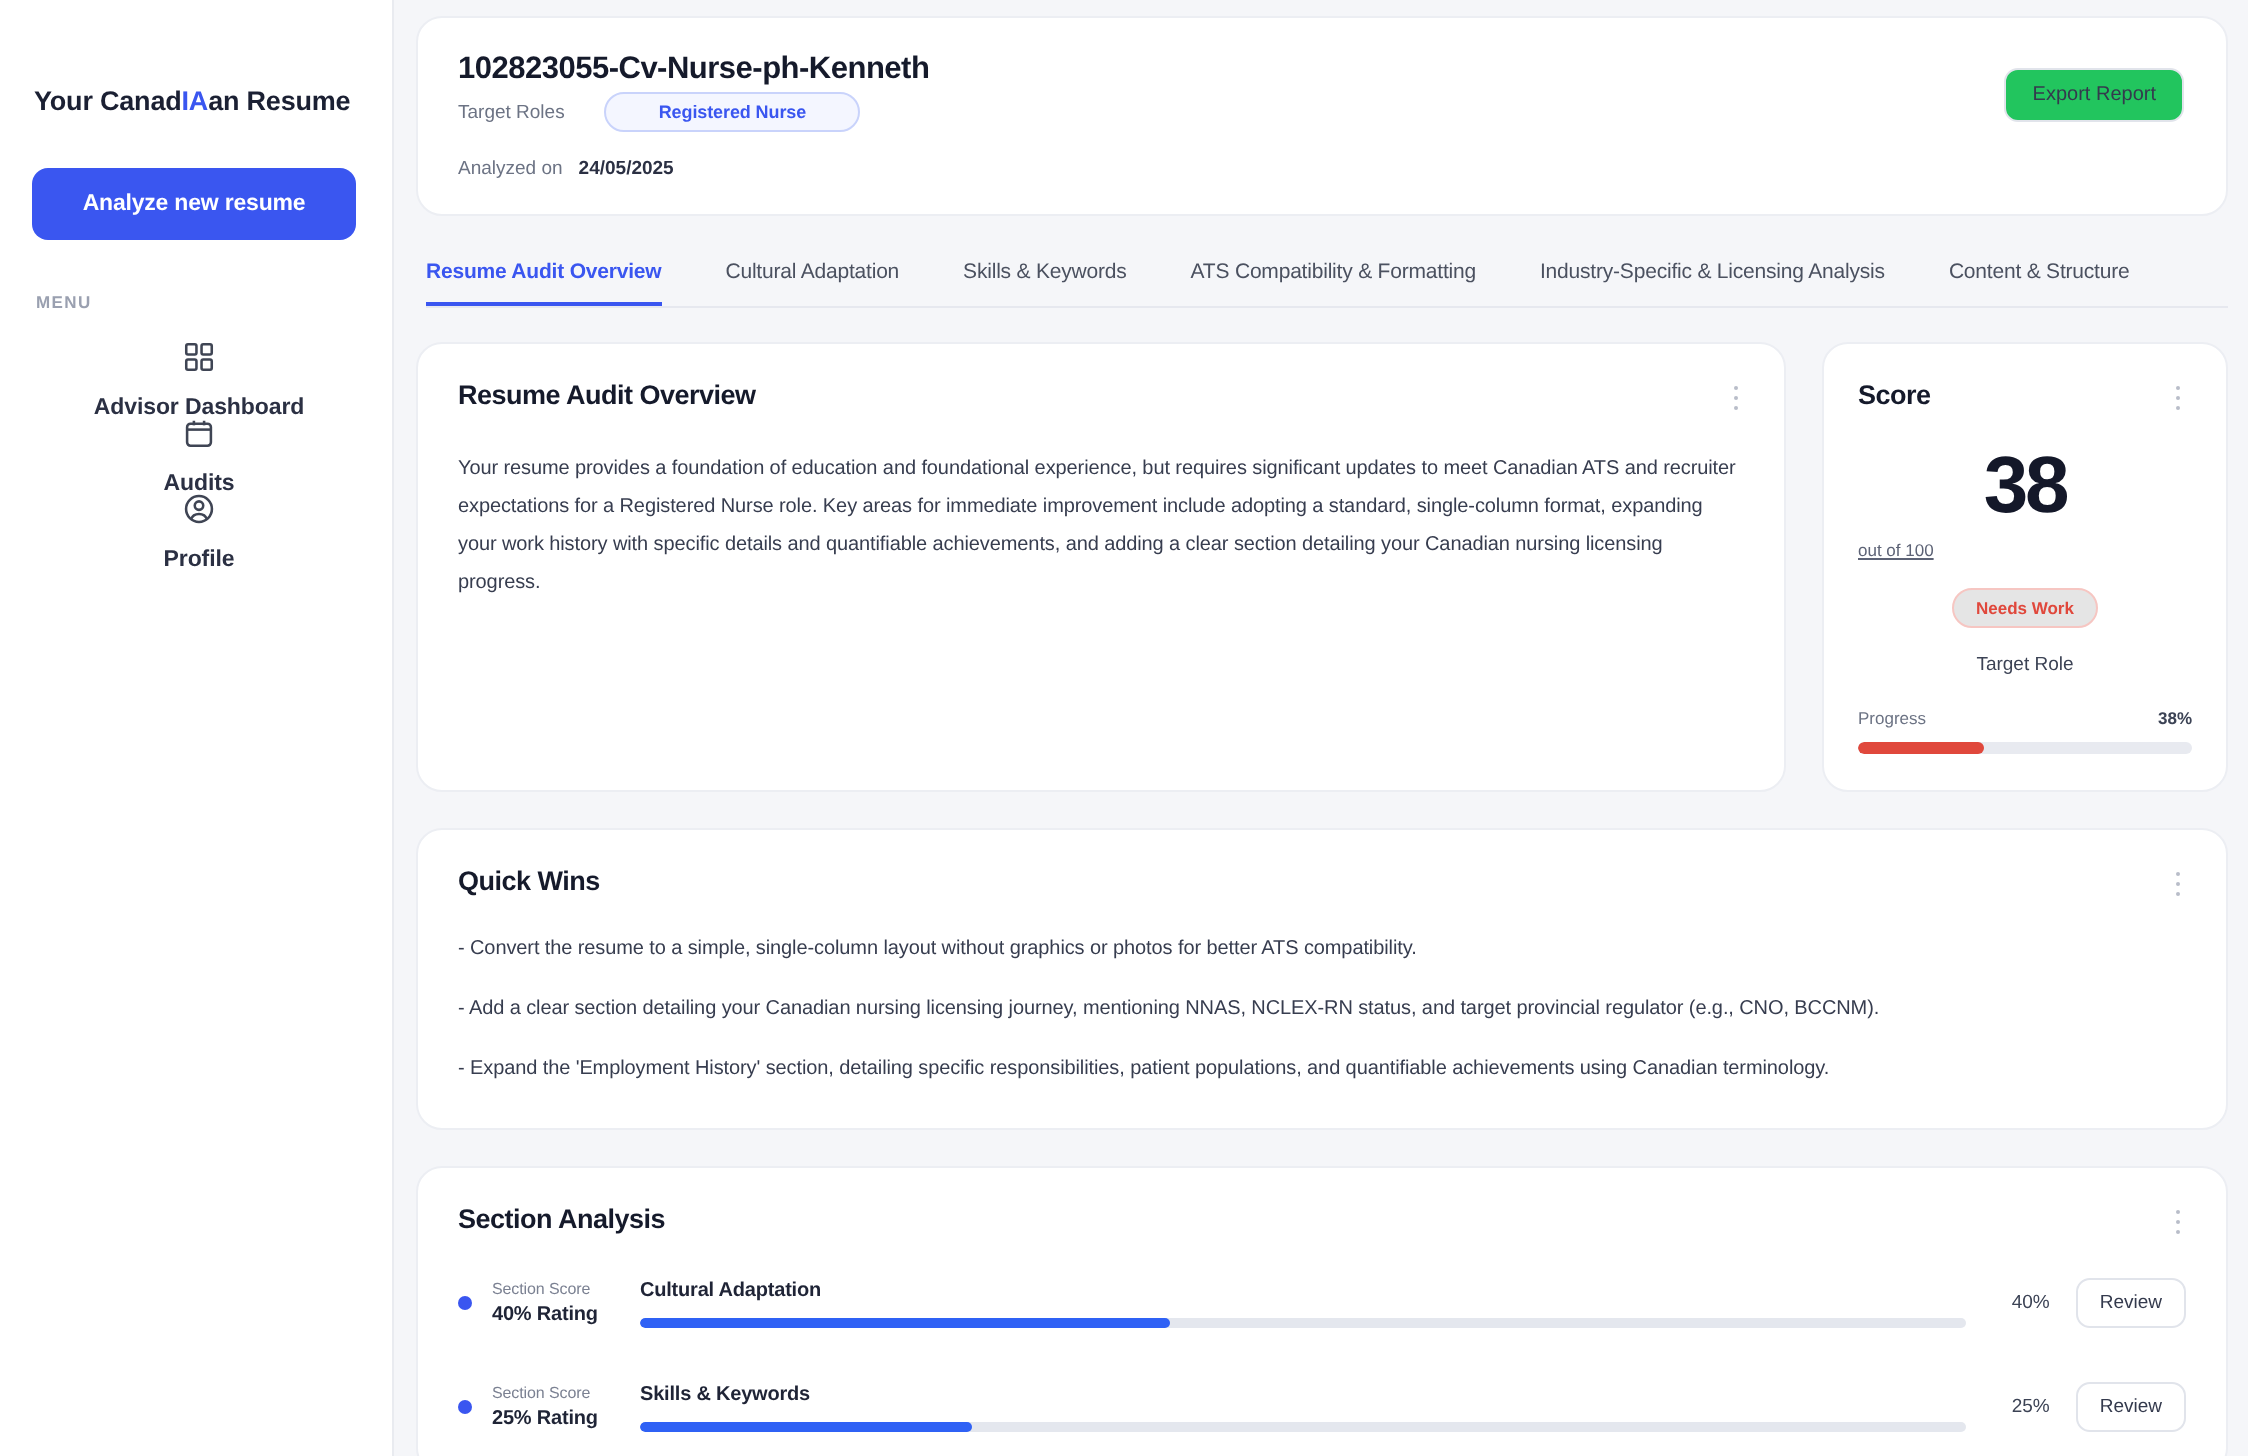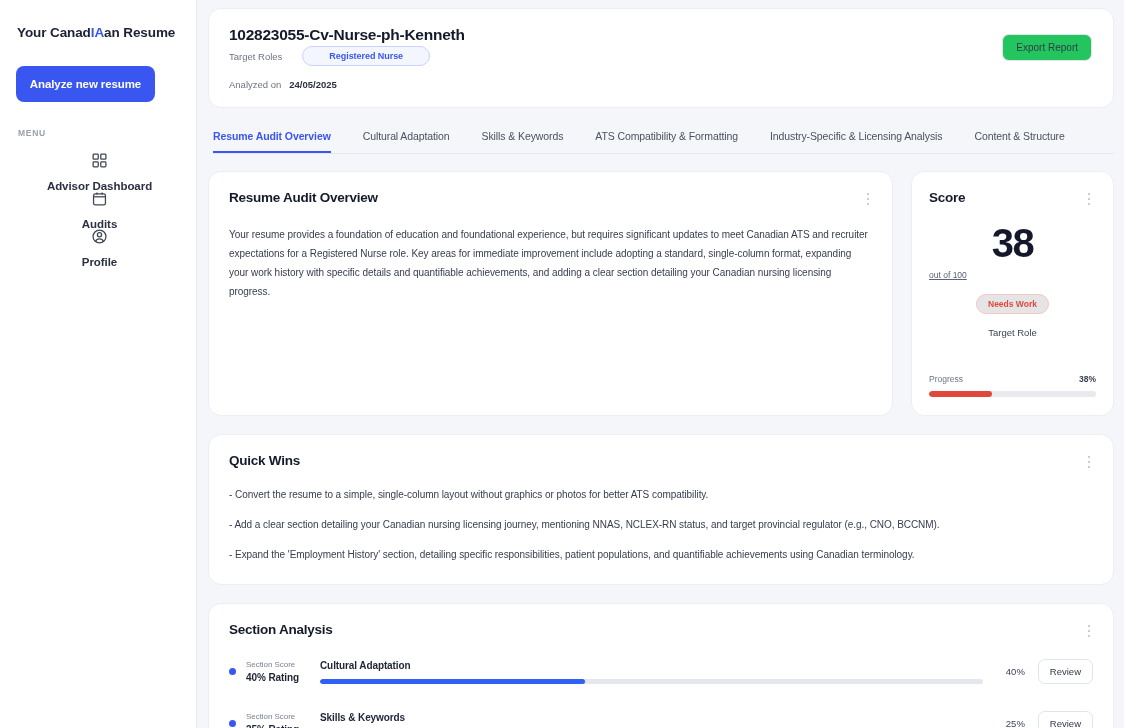--- a/index.html
+++ b/index.html
@@ -10,31 +10,31 @@
     background: #ffffff;
     color: #1b2033;
   }
   .app { display: flex; width: 1124px; height: 728px; }
 
   
   .sidebar {
     width: 197px; min-width: 197px; height: 728px;
     background: #ffffff;
     border-right: 1px solid #e9ebf0;
-    padding: 18px 16px 0 16px;
+    padding: 36px 16px 0 16px;
     position: relative;
   }
   .brand {
     font-size: 13.5px; font-weight: 600; letter-spacing: -0.1px;
     color: #1b2033; margin: 7px 0 0 1px;
   }
   .brand .hl { color: #3a56f0; }
   .analyze-btn {
     margin-top: 26px;
-    width: 139px; height: 36px;
+    width: 162px; height: 36px;
     background: #3a56f0;
     border: none; border-radius: 8px;
     color: #ffffff; font-size: 11.5px; font-weight: 700;
     font-family: "Liberation Sans", sans-serif;
     cursor: pointer;
     display: flex; align-items: center; justify-content: center;
     letter-spacing: -0.1px;
   }
   .menu-label {
     margin-top: 26px; margin-left: 2px;
@@ -121,21 +121,21 @@
     margin-top: 18px; text-align: center;
     font-size: 40px; font-weight: 800; color: #141829; letter-spacing: -1.6px; line-height: 1;
   }
   .score-out { margin-top: 7px; text-align: left; font-size: 8.5px; color: #5d6376; font-weight: 500; text-decoration: underline; }
   .score-badge-wrap { display: flex; justify-content: center; margin-top: 14px; }
   .score-badge {
     border: 1px solid #f6c6c2; background: #e5e5e5; color: #e0483c;
     font-size: 8.5px; font-weight: 700; padding: 4px 11px; border-radius: 20px;
   }
   .score-role { margin-top: 13px; text-align: center; font-size: 9.5px; color: #3c4355; font-weight: 500; }
-  .prog-head { display: flex; justify-content: space-between; align-items: center; margin-top: 36px; }
+  .prog-head { display: flex; justify-content: space-between; align-items: center; margin-top: 16px; }
   .prog-label { font-size: 8.5px; color: #6c7384; font-weight: 500; }
   .prog-val { font-size: 8.5px; color: #3c4355; font-weight: 600; }
   .track { margin-top: 7px; height: 6px; background: #e8eaf0; border-radius: 4px; overflow: hidden; }
   .fill-red { height: 100%; background: #e0483c; border-radius: 4px; }
 
   
   .quick-card { margin-top: 18px; padding: 18px 20px 22px 20px; position: relative; }
   .qw-list { margin-top: 19px; display: flex; flex-direction: column; gap: 15px; }
   .qw-item { font-size: 10px; color: #373d4f; line-height: 15px; letter-spacing: -0.05px; }
 

